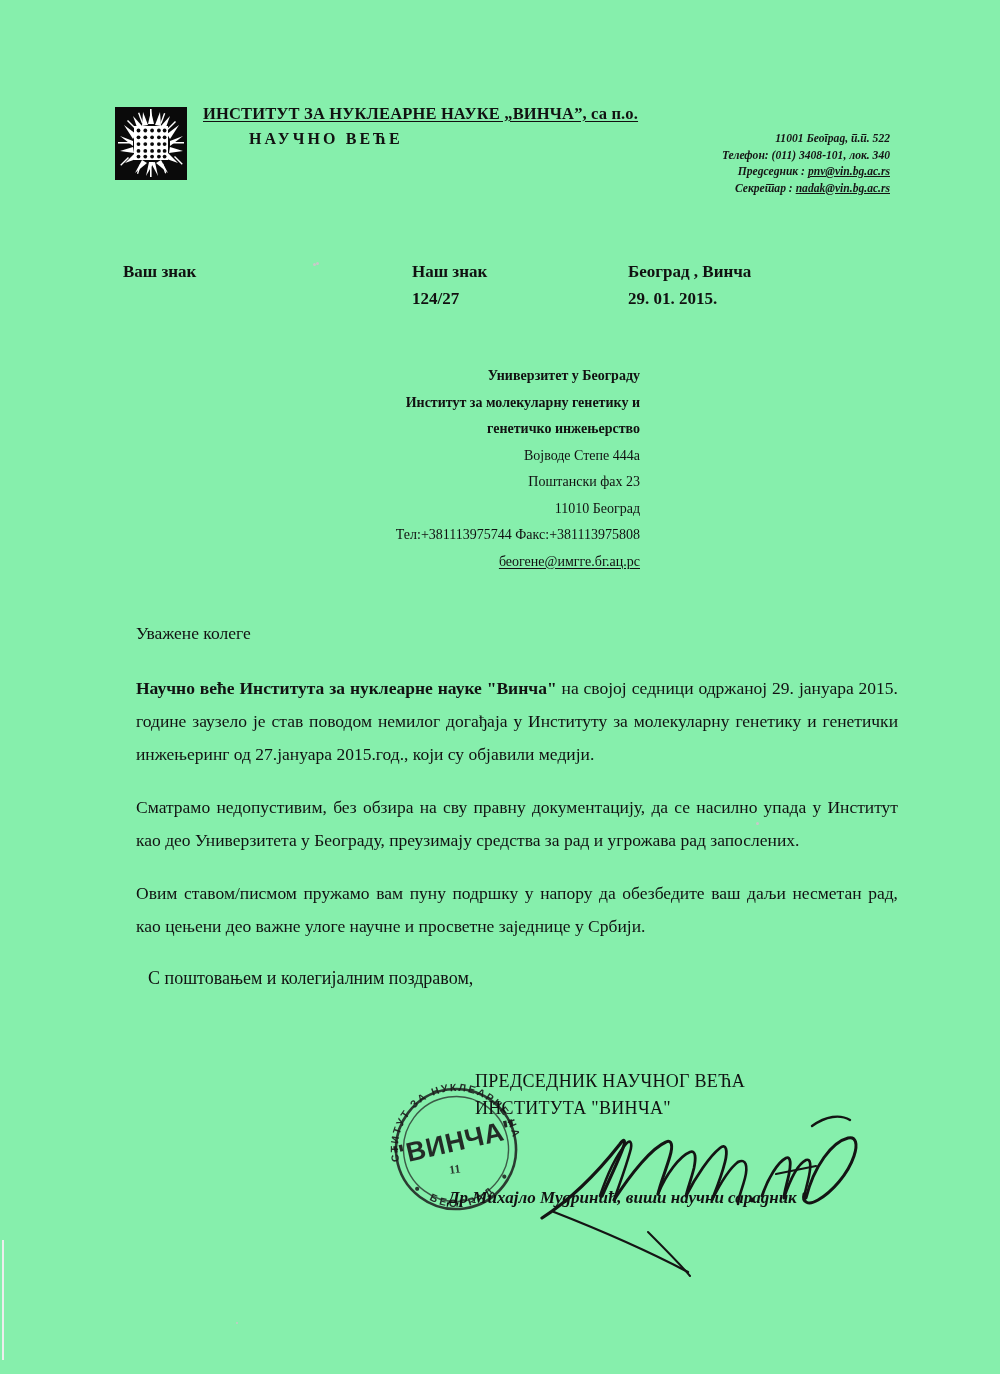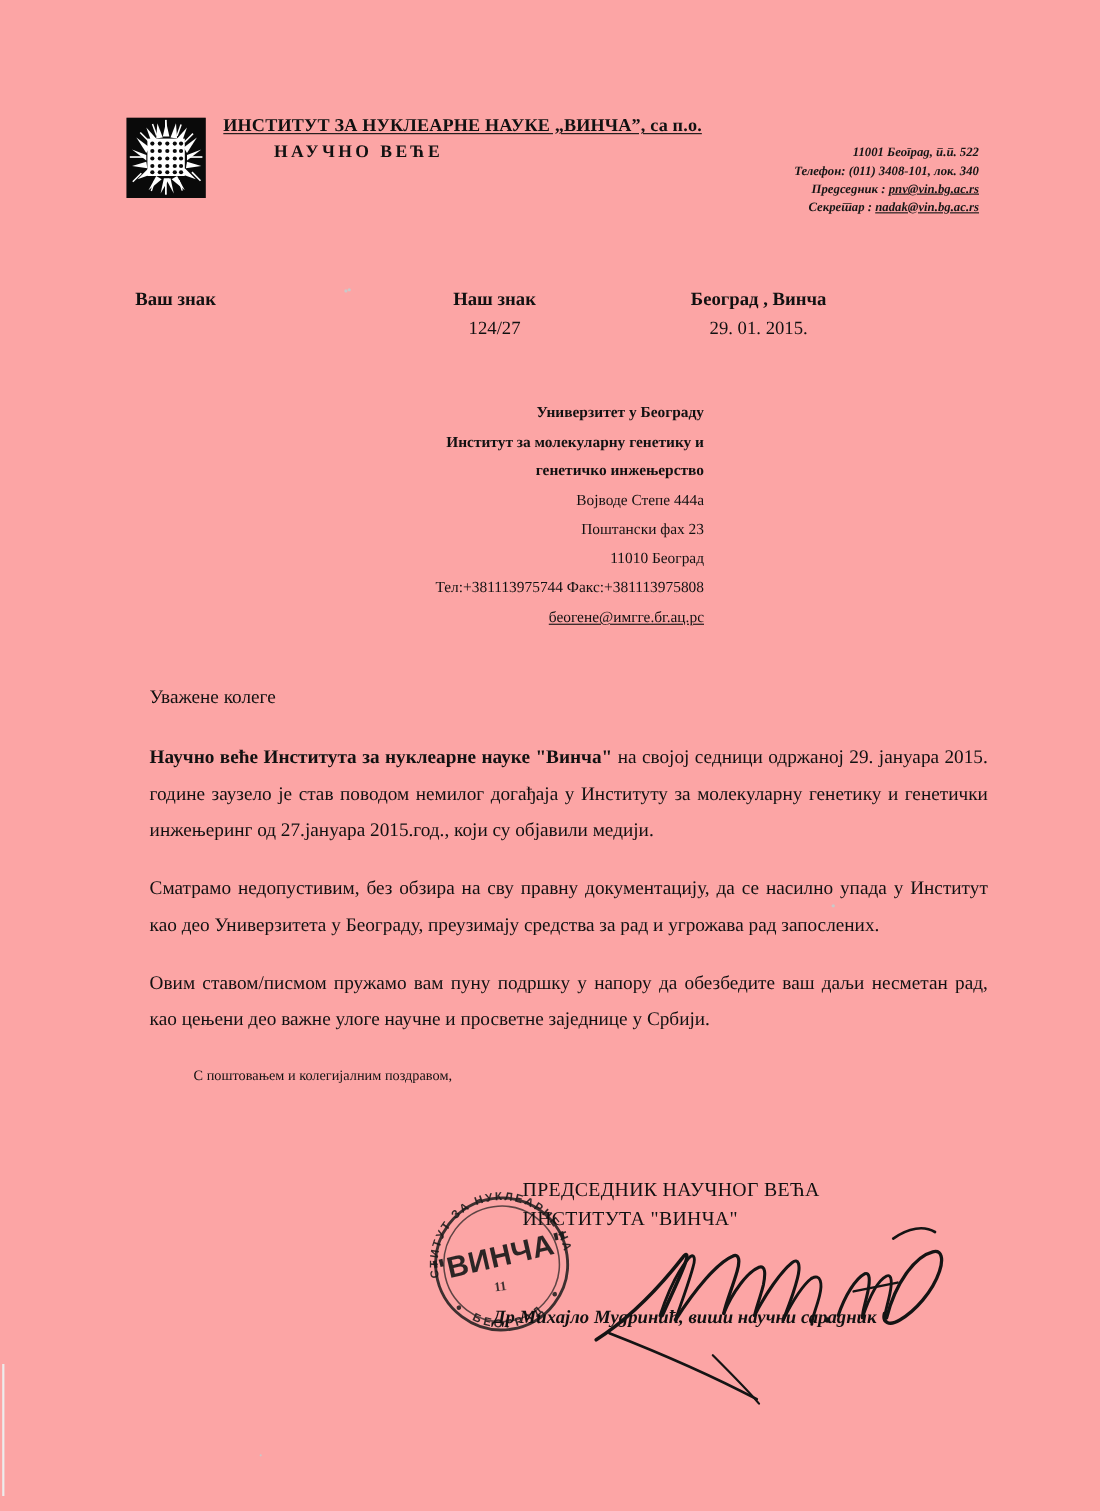--- a/index.html
+++ b/index.html
@@ -14,21 +14,21 @@
     position: relative;
     overflow: hidden;
     font-family: "Liberation Serif", "DejaVu Serif", serif;
     color: #111111;
     -webkit-font-smoothing: antialiased;
   }
 
   .page {
     position: absolute;
     inset: 0;
-    background: #fca5a5;
+    background: #86efac;
   }
 
   
   .letterhead {
     position: absolute;
     left: 115px;
     top: 104px;
     width: 775px;
     height: 105px;
   }
@@ -98,21 +98,21 @@
     height: 62px;
   }
   .ref-col {
     position: absolute;
     top: 0;
     font-weight: bold;
     font-size: 17px;
     line-height: 27px;
     white-space: nowrap;
   }
-  .ref-col .l2 { font-weight: normal; text-align: center; }
+  .ref-col .l2 { font-weight: bold; }
   .ref-col.your { left: 3px; }
   .ref-col.ours { left: 292px; }
   .ref-col.place { left: 508px; }
 
   
   .speck {
     position: absolute;
     background: #c9c9c9;
     border-radius: 50%;
   }
@@ -147,22 +147,22 @@
   }
   p.para {
     margin: 0 0 20px 0;
     font-size: 17.5px;
     line-height: 33px;
     text-align: justify;
     text-justify: inter-word;
   }
   p.para .b { font-weight: bold; }
   .closing {
-    margin: 18px 0 0 40px;
-    font-size: 13px;
+    margin: 18px 0 0 12px;
+    font-size: 18px;
     line-height: 30px;
   }
 
   
   .sign-block {
     position: absolute;
     left: 475px;
     top: 1068px;
     width: 420px;
   }

